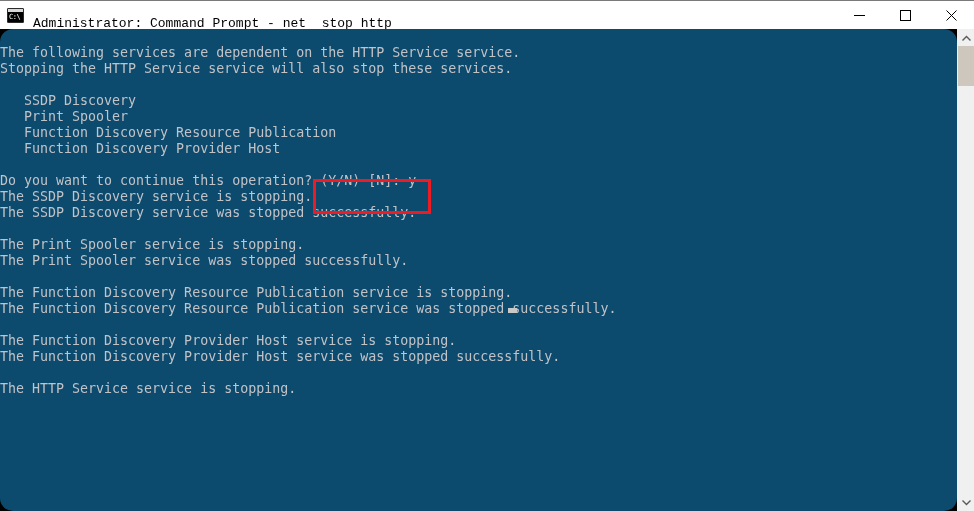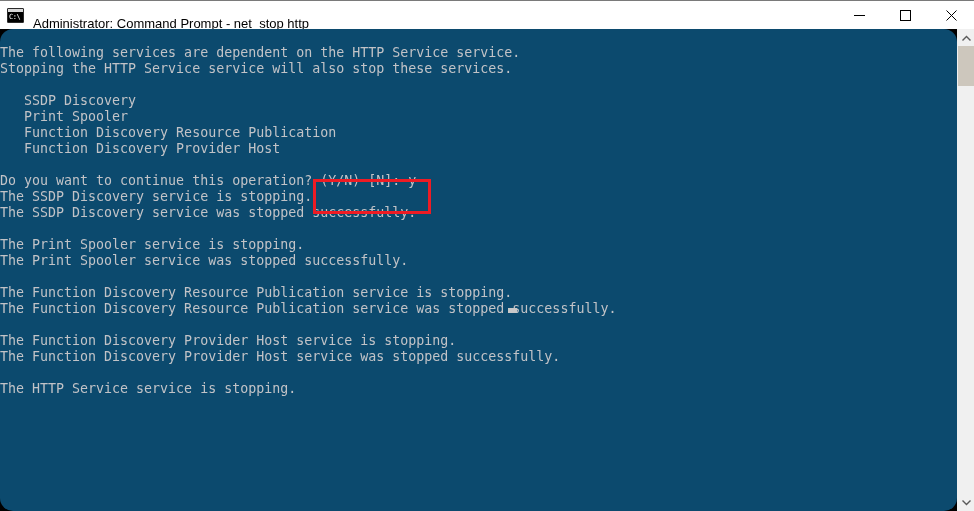--- a/index.html
+++ b/index.html
@@ -68,21 +68,21 @@
     width: 13px;
     height: 10px;
     color: #ffffff;
     font-family: "DejaVu Sans Mono", monospace;
     font-size: 7px;
     line-height: 10px;
     letter-spacing: -0.5px;
     white-space: nowrap;
   }
   .title-text {
-    font-family: Liberation Sans, sans-serif;
+    font-family: Liberation Mono, monospace;
     font-size: 13px;
     color: #000000;
     white-space: pre;
     line-height: 29px;
     overflow: hidden;
     text-overflow: ellipsis;
     margin-top: 16px;
   }
   .win-buttons {
     display: flex;

